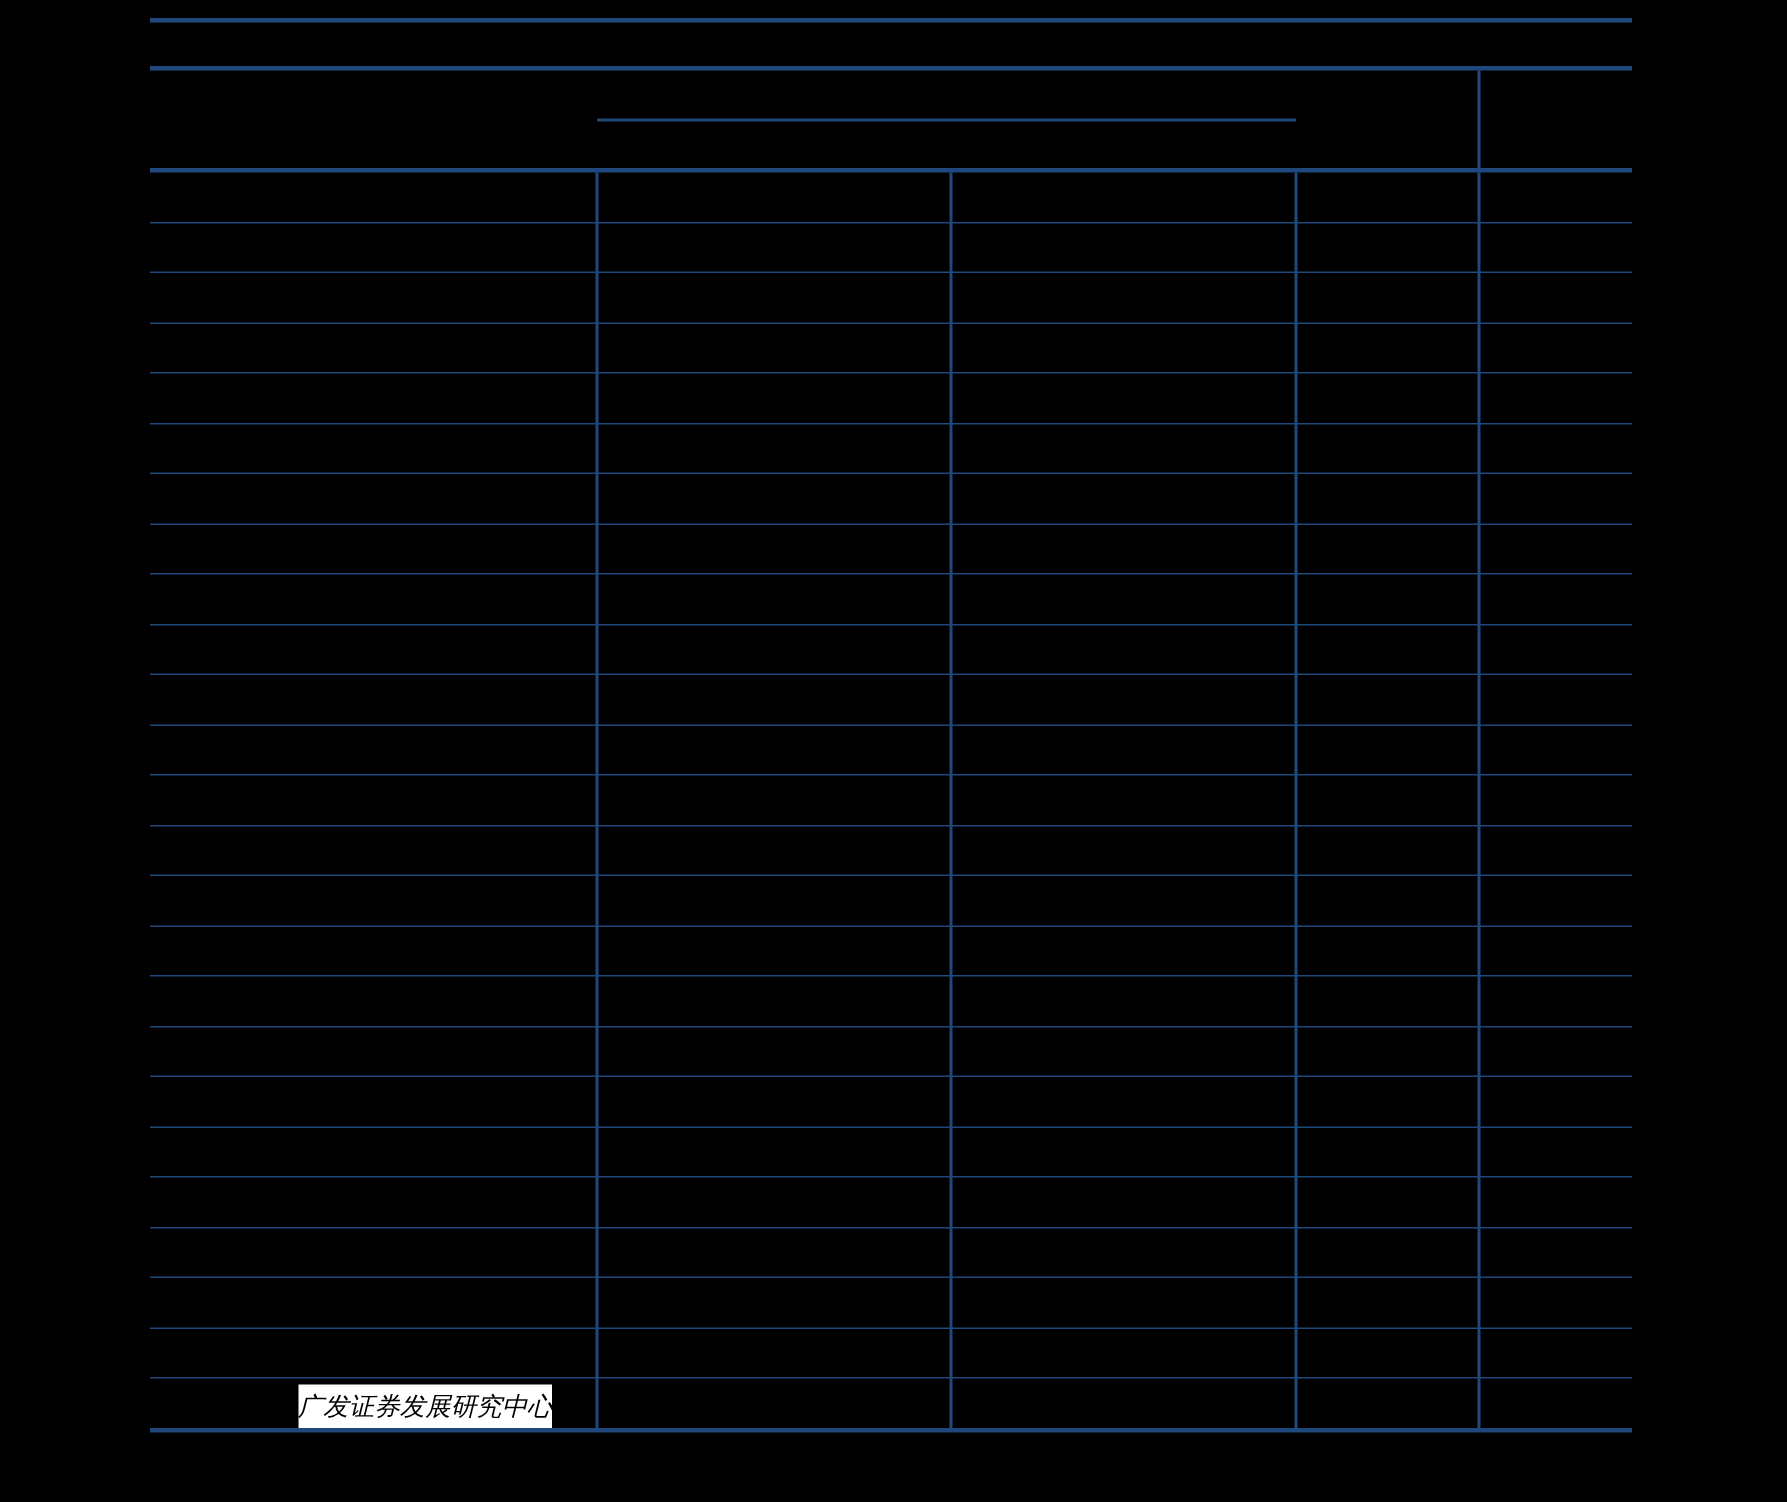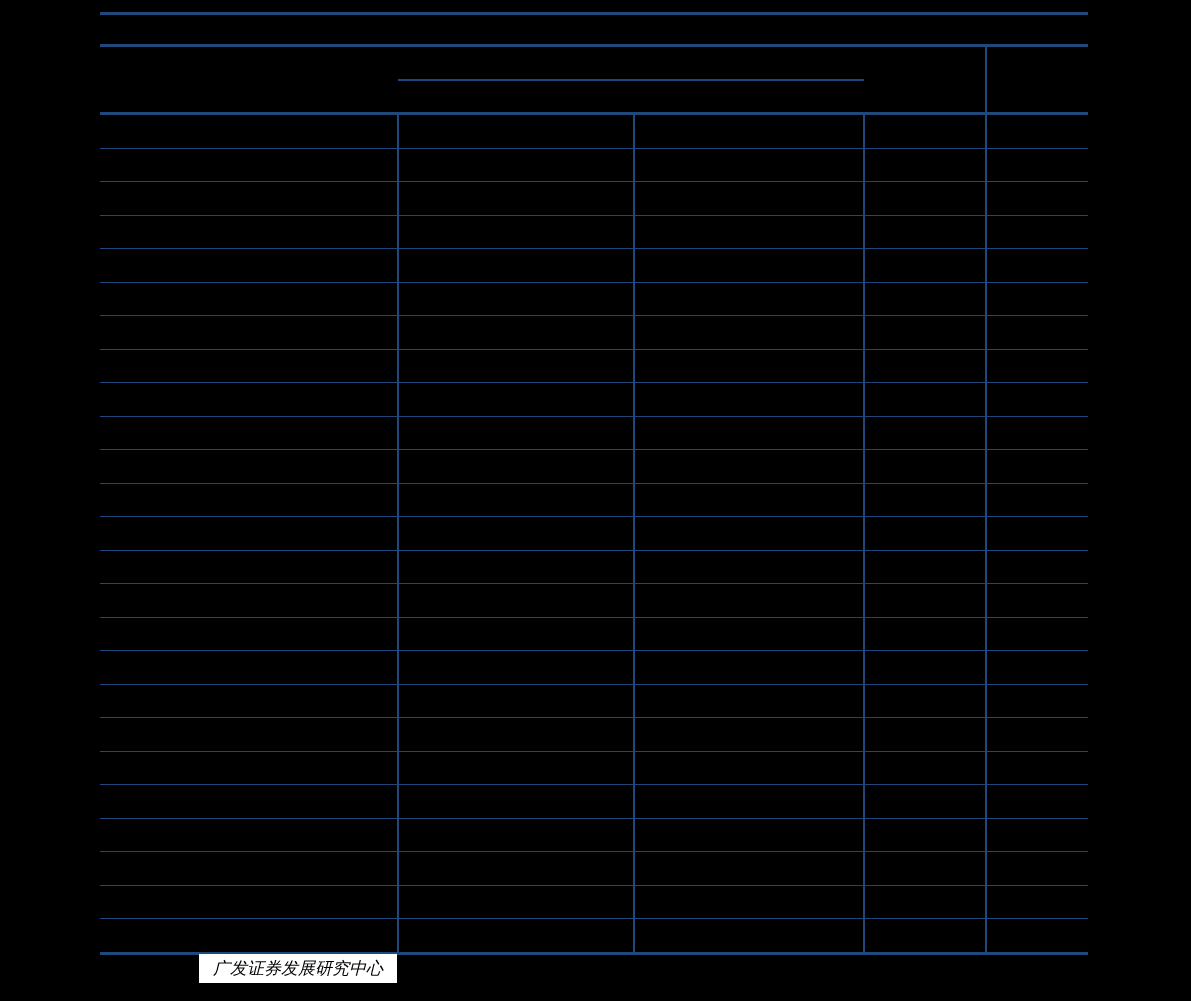--- a/index.html
+++ b/index.html
@@ -79,22 +79,22 @@
     position:absolute;
     top:0;
     bottom:0;
     width:2px;
     background:var(--line);
   }
   
   .footer-label{
     position:absolute;
     left:199px;
-    top:954px;
-    width:198px;
+    top:923px;
+    width:169px;
     height:29px;
     background:var(--label-bg);
     color:var(--label-fg);
     display:flex;
     align-items:center;
     justify-content:center;
     font-size:17px;
     font-style:italic;
     letter-spacing:0px;
     white-space:nowrap;

